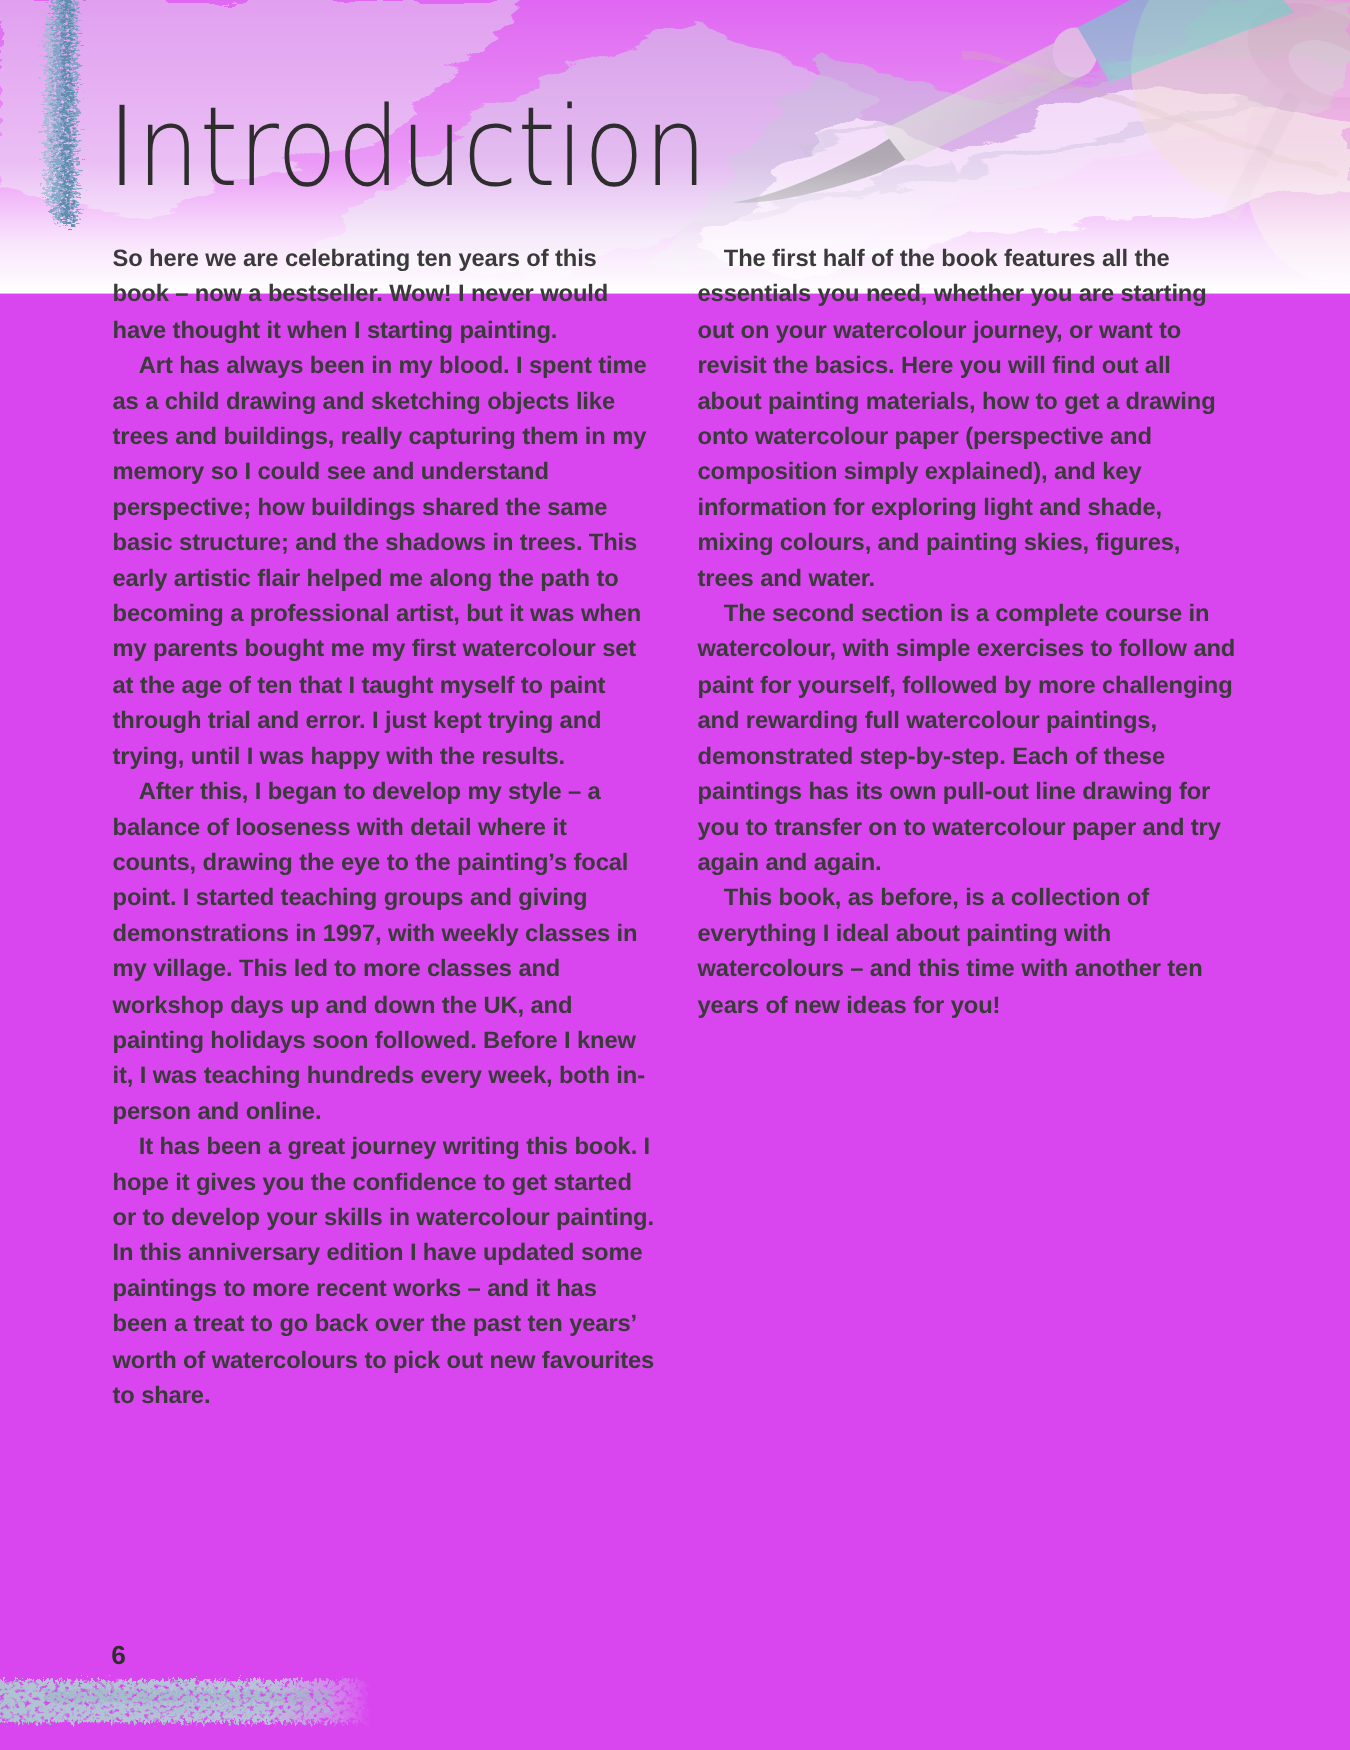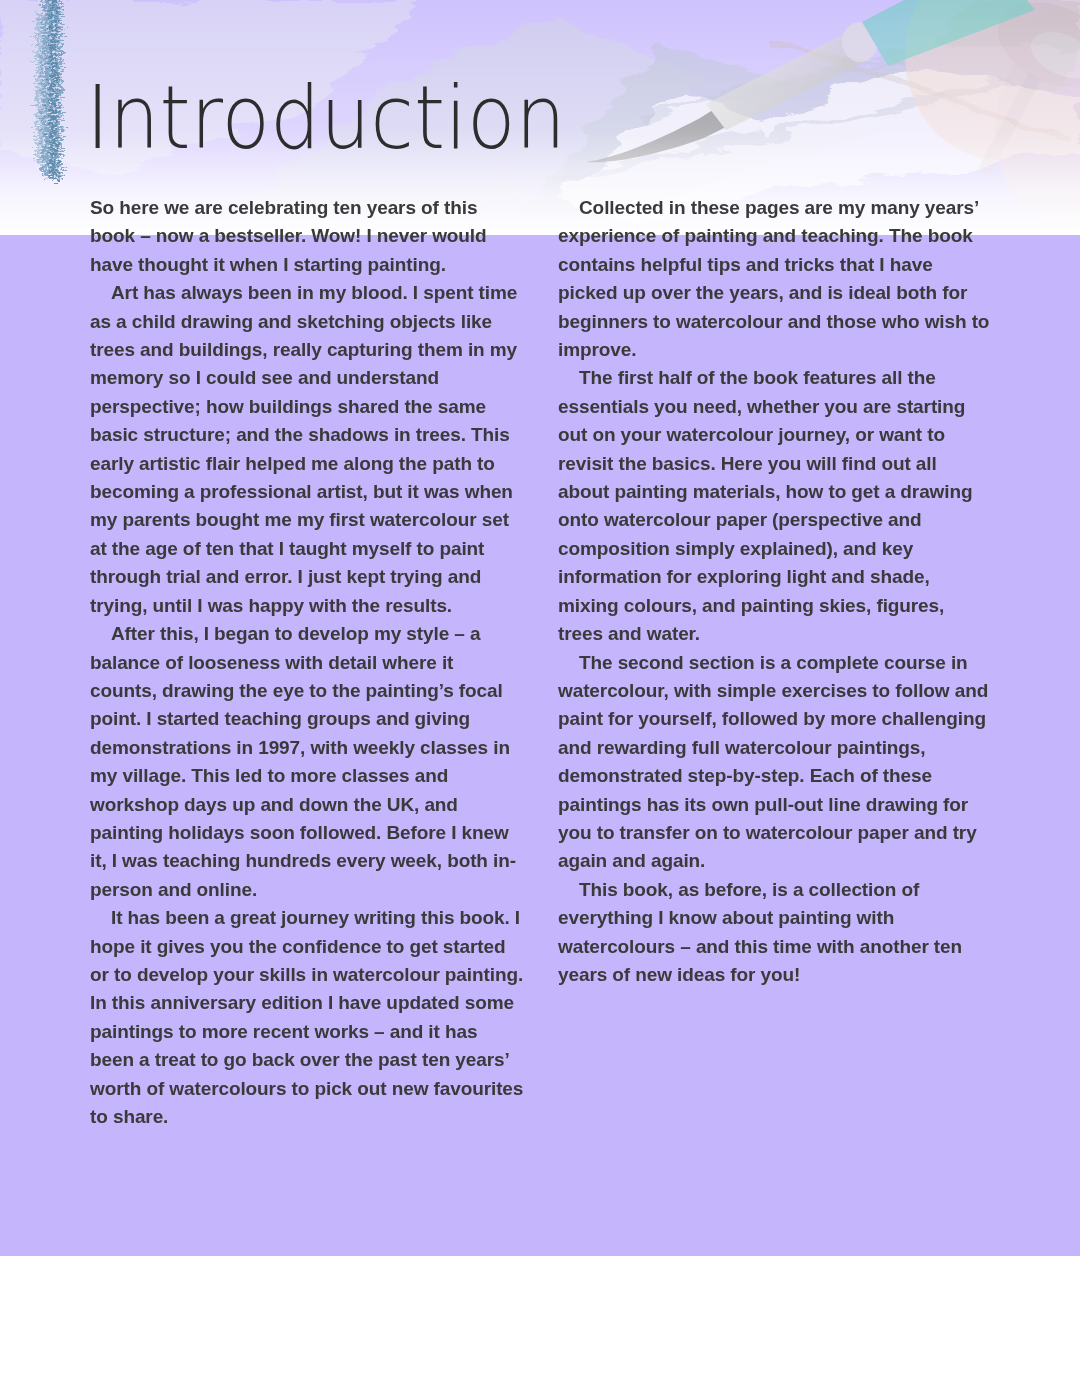--- a/index.html
+++ b/index.html
@@ -1,17 +1,17 @@
 <!DOCTYPE html>
 <html><head>
 <meta charset="utf-8">
 <style>
   html,body { margin:0; padding:0; background:#ffffff; }
   .page {
-    position:relative; width:1080px; height:1256px; background:#c4b5fd;
+    position:relative; width:1080px; height:1400px; background:#d946ef;
     overflow:hidden; font-family:"Liberation Sans", sans-serif;
   }
   
   .hero { position:absolute; left:0; top:0; width:1080px; height:235px; pointer-events:none; }
   
   .stroke-vert { position:absolute; left:16px; top:-6px; width:80px; height:190px; }
   
   h1.title {
     position:absolute; left:86px; top:70px; margin:0;
     font-family:"DejaVu Sans","Liberation Sans",sans-serif;
@@ -114,24 +114,23 @@
   <h1 class="title">Introduction</h1>
 
   <div class="columns">
     <div class="col">
         <p class="para flush">So here we are celebrating ten years of this book – now a bestseller. Wow! I never would have thought it when I starting painting.</p>
         <p class="para">Art has always been in my blood. I spent time as a child drawing and sketching objects like trees and buildings, really capturing them in my memory so I could see and understand perspective; how buildings shared the same basic structure; and the shadows in trees. This early artistic flair helped me along the path to becoming a professional artist, but it was when my parents bought me my first watercolour set at the age of ten that I taught myself to paint through trial and error. I just kept trying and trying, until I was happy with the results.</p>
         <p class="para">After this, I began to develop my style – a balance of looseness with detail where it counts, drawing the eye to the painting’s focal point. I started teaching groups and giving demonstrations in 1997, with weekly classes in my village. This led to more classes and workshop days up and down the UK, and painting holidays soon followed. Before I knew it, I was teaching hundreds every week, both in-person and online.</p>
         <p class="para">It has been a great journey writing this book. I hope it gives you the confidence to get started or to develop your skills in watercolour painting. In this anniversary edition I have updated some paintings to more recent works – and it has been a treat to go back over the past ten years’ worth of watercolours to pick out new favourites to share.</p>
       </div>
     <div class="col">
-        <p class="para">Collected in these pages are my many years’ experience of painting and teaching. The book contains helpful tips and tricks that I have picked up over the years, and is ideal both for beginners to watercolour and those who wish to improve.</p>
         <p class="para">The first half of the book features all the essentials you need, whether you are starting out on your watercolour journey, or want to revisit the basics. Here you will find out all about painting materials, how to get a drawing onto watercolour paper (perspective and composition simply explained), and key information for exploring light and shade, mixing colours, and painting skies, figures, trees and water.</p>
         <p class="para">The second section is a complete course in watercolour, with simple exercises to follow and paint for yourself, followed by more challenging and rewarding full watercolour paintings, demonstrated step-by-step. Each of these paintings has its own pull-out line drawing for you to transfer on to watercolour paper and try again and again.</p>
-        <p class="para">This book, as before, is a collection of everything I know about painting with watercolours – and this time with another ten years of new ideas for you!</p>
+        <p class="para">This book, as before, is a collection of everything I ideal about painting with watercolours – and this time with another ten years of new ideas for you!</p>
       </div>
   </div>
 
   <div class="page-number">6</div>
 
   <div class="stroke-bottom">
     <svg width="310" height="48" viewBox="0 0 310 48" xmlns="http://www.w3.org/2000/svg">
       <defs>
         <filter id="dryH" x="-5%" y="-40%" width="115%" height="180%">
           <feTurbulence type="fractalNoise" baseFrequency="0.45 0.25" numOctaves="3" seed="9" result="n"></feTurbulence>

